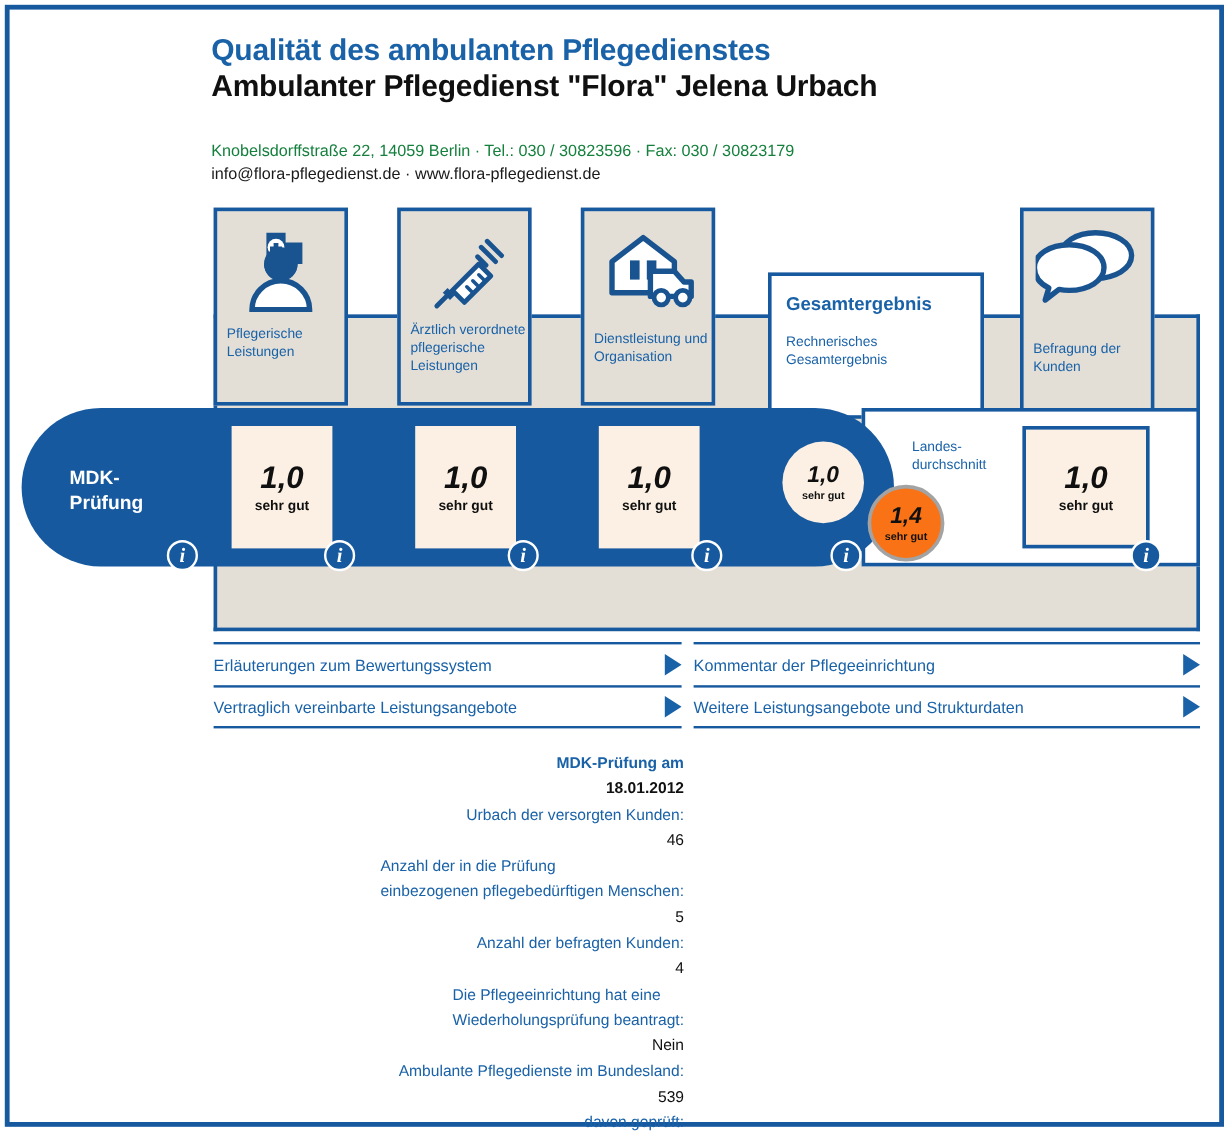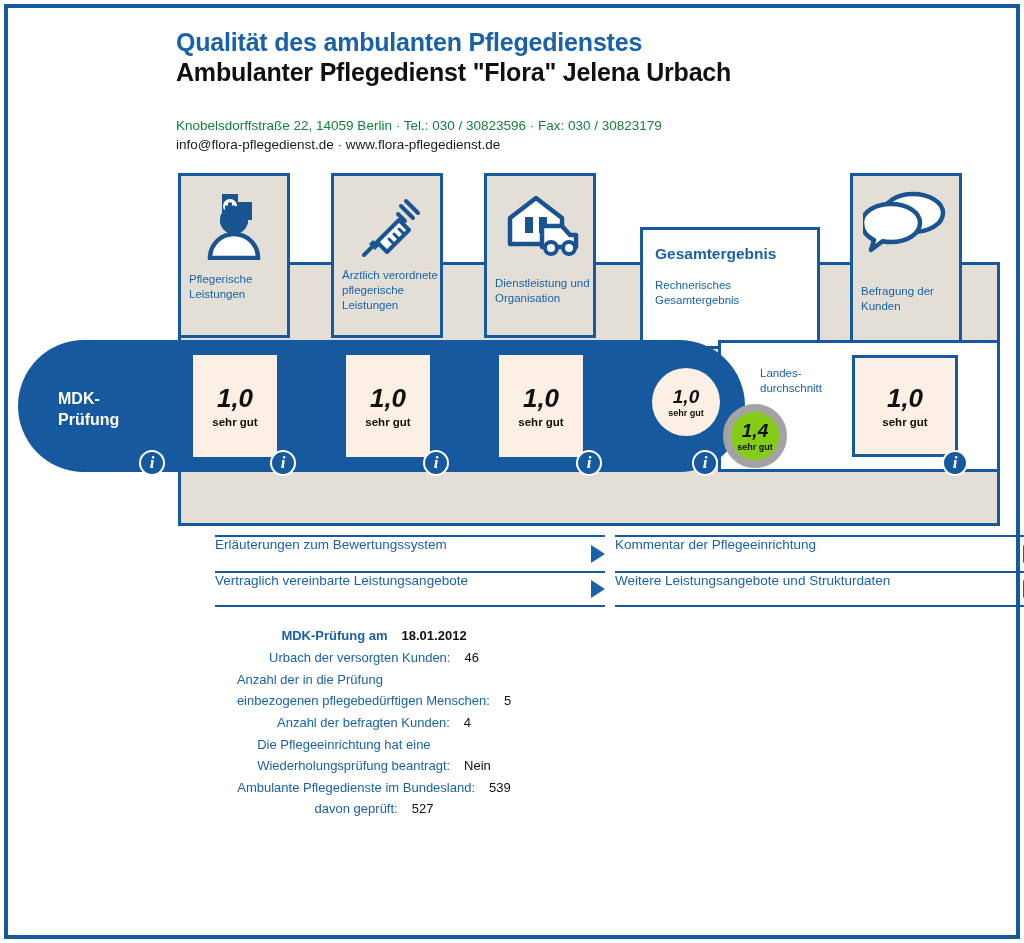--- a/index.html
+++ b/index.html
@@ -152,21 +152,21 @@
   
   .score-circle {
     position: absolute;
     border-radius: 50%;
     display: flex; flex-direction: column;
     align-items: center; justify-content: center;
   }
   .score-circle .score-val { font-size: 19px; line-height: 20px; }
   .score-circle .score-txt { font-size: 9px; margin-top: 1px; }
   .circle-own { background: #fbf0e3; }
-  .circle-avg { background: #84cc16; border: 8px solid #a3a3a3; }
+  .circle-avg { background: #f97316; border: 3px solid #a3a3a3; }
 
   .landes-label {
     position: absolute; left: 760px; top: 366px;
     font-size: 11.5px; color: #1a62a8; line-height: 15px;
   }
 
   
   .info-icon {
     position: absolute;
     width: 26px; height: 26px; border-radius: 50%;
@@ -178,46 +178,46 @@
     background: #16599e; border: 2.5px solid #ffffff; color: #ffffff;
   }
   .info-on-white {
     background: #16599e; border: 2.5px solid #ffffff; color: #ffffff;
   }
 
   
   .link-row {
     position: absolute;
     height: 36px;
-    display: flex; align-items: flex-start;
+    display: flex; align-items: center;
     border-top: 2px solid #16599e;
-    margin-left: 37px;
   }
   .link-row.last { border-bottom: 2px solid #16599e; }
   .link-text {
     font-size: 13.5px; color: #1a62a8; white-space: nowrap;
   }
   .tri {
     position: absolute; right: 0; top: 50%;
     transform: translateY(-50%);
     width: 0; height: 0;
     border-left: 14px solid #1a62a8;
     border-top: 9px solid transparent;
     border-bottom: 9px solid transparent;
   }
 
   
   .data-table {
     position: absolute; left: 178px; top: 625px; width: 392px;
     font-size: 13px; color: #1a62a8;
   }
   .data-row {
-    display: flex; justify-content: center;
+    display: flex; justify-content: flex-end;
     align-items: flex-end; line-height: 21px;
     margin-bottom: 1px;
+    flex-direction: column;
   }
   .data-row .lbl { white-space: pre-line; }
   .data-row .val { color: #101010; text-align: right; white-space: nowrap; padding-left: 14px; }
   .data-row.head .lbl { font-weight: bold; }
   .data-row.head .val { font-weight: bold; }
 </style>
 </head>
 <body>
 
 <div id="page">

